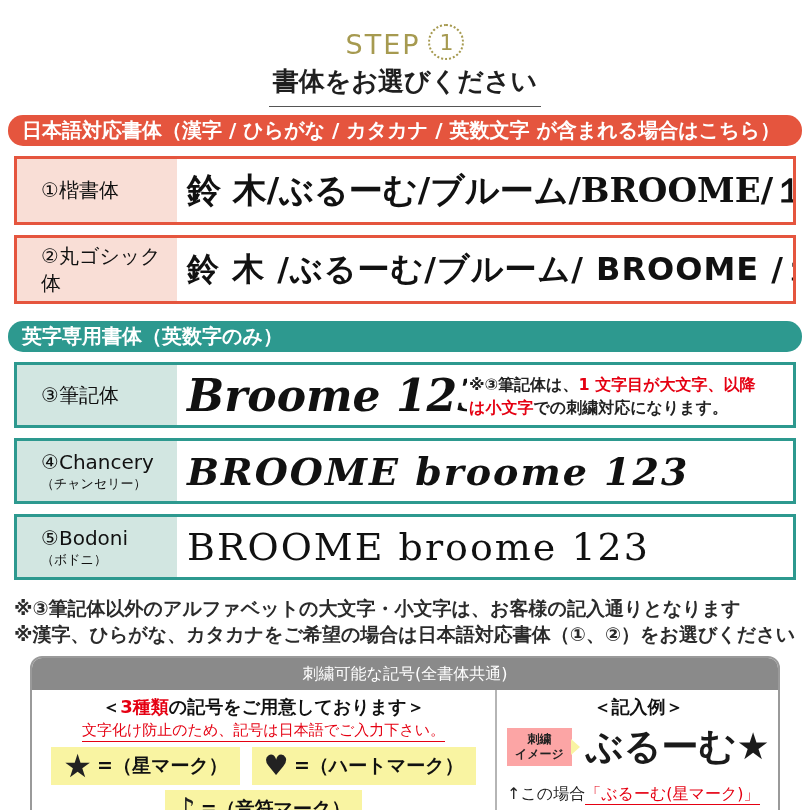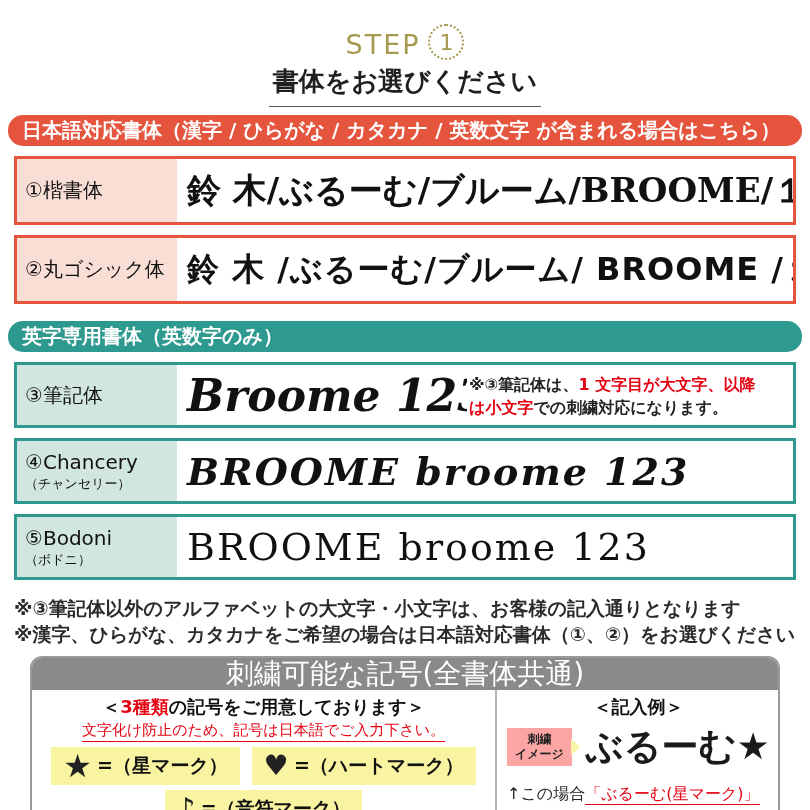--- a/index.html
+++ b/index.html
@@ -21,42 +21,42 @@
   .pill { margin:8px 8px 0; height:31px; border-radius:15px; color:#fff; font-weight:bold;
           font-size:20px; line-height:31px; padding-left:14px; white-space:nowrap; }
   .pill-coral { background:#e5553e; }
   .pill-teal  { background:#2d998f; margin-top:17px; }
 
   
   .font-row { display:flex; margin:10px 14px 0; height:69px; background:#fff; }
   .coral-row { border:3px solid #e5553e; }
   .teal-row  { border:3px solid #2d998f; height:66px; }
   .row-label { width:160px; flex:0 0 160px; display:flex; flex-direction:column;
-               justify-content:center; padding-left:8px; font-size:20px; color:#111; }
+               justify-content:center; padding-left:24px; font-size:20px; color:#111; }
   .pink-bg { background:#f9ded6; }
   .lteal-bg { background:#d2e6e1; }
   .row-label .sublabel { font-size:13px; margin-top:1px; }
   .row-sample { flex:1; display:flex; align-items:center; padding-left:10px; overflow:hidden;
                 white-space:nowrap; color:#111; }
   .sample-kaisho  { font-family:"DejaVu Serif","Liberation Serif",serif; font-size:34px; font-weight:bold; }
   .sample-maru    { font-family:"DejaVu Sans","Liberation Sans",sans-serif; font-size:32px; font-weight:bold; letter-spacing:1px; }
   .sample-script  { font-family:"DejaVu Serif","Liberation Serif",serif; font-style:italic; font-weight:bold;
                     font-size:44px; letter-spacing:0px; flex:0 0 290px; }
   .sample-chancery{ font-family:"DejaVu Serif","Liberation Serif",serif; font-style:italic; font-weight:bold;
                     font-size:38px; letter-spacing:2px; }
   .sample-bodoni  { font-family:"DejaVu Serif","Liberation Serif",serif; font-size:38px; letter-spacing:2px; }
   .row-note { flex:1; font-size:16px; font-weight:bold; line-height:1.45; padding:8px 6px 0 2px; color:#222; }
   .red-text { color:#e50012; }
 
   
   .notes { margin:15px 14px 0; font-size:19px; font-weight:bold; color:#2b2b2b; line-height:26px; }
 
   
   .symbols-box { margin:9px 30px 0; border:2px solid #9a9a9a; border-radius:12px; overflow:hidden; height:165px; }
-  .symbols-header { background:#8a8a8a; color:#fff; text-align:center; font-size:28px; height:32px; line-height:32px; }
+  .symbols-header { background:#8a8a8a; color:#fff; text-align:center; font-size:16px; height:32px; line-height:32px; }
   .symbols-body { display:flex; height:131px; background:#fff; }
   .sym-left { width:465px; flex:0 0 465px; border-right:2px solid #b5b5b5; text-align:center; padding-top:5px; }
   .sym-title { font-size:18px; font-weight:bold; color:#111; }
   .sym-warning { display:inline-block; color:#e50012; font-size:15px; border-bottom:1px solid #e50012;
                  padding-bottom:1px; margin-top:2px; }
   .sym-items-row { display:flex; justify-content:center; gap:12px; margin-top:5px; }
   .sym-item { background:#f9f4a2; display:flex; align-items:center; gap:5px; padding:2px 12px;
               font-size:19px; font-weight:bold; color:#111; height:38px; }
   .icon-star { font-size:32px; line-height:1; color:#222; }
   .icon-heart { font-size:28px; line-height:1; color:#222; }

